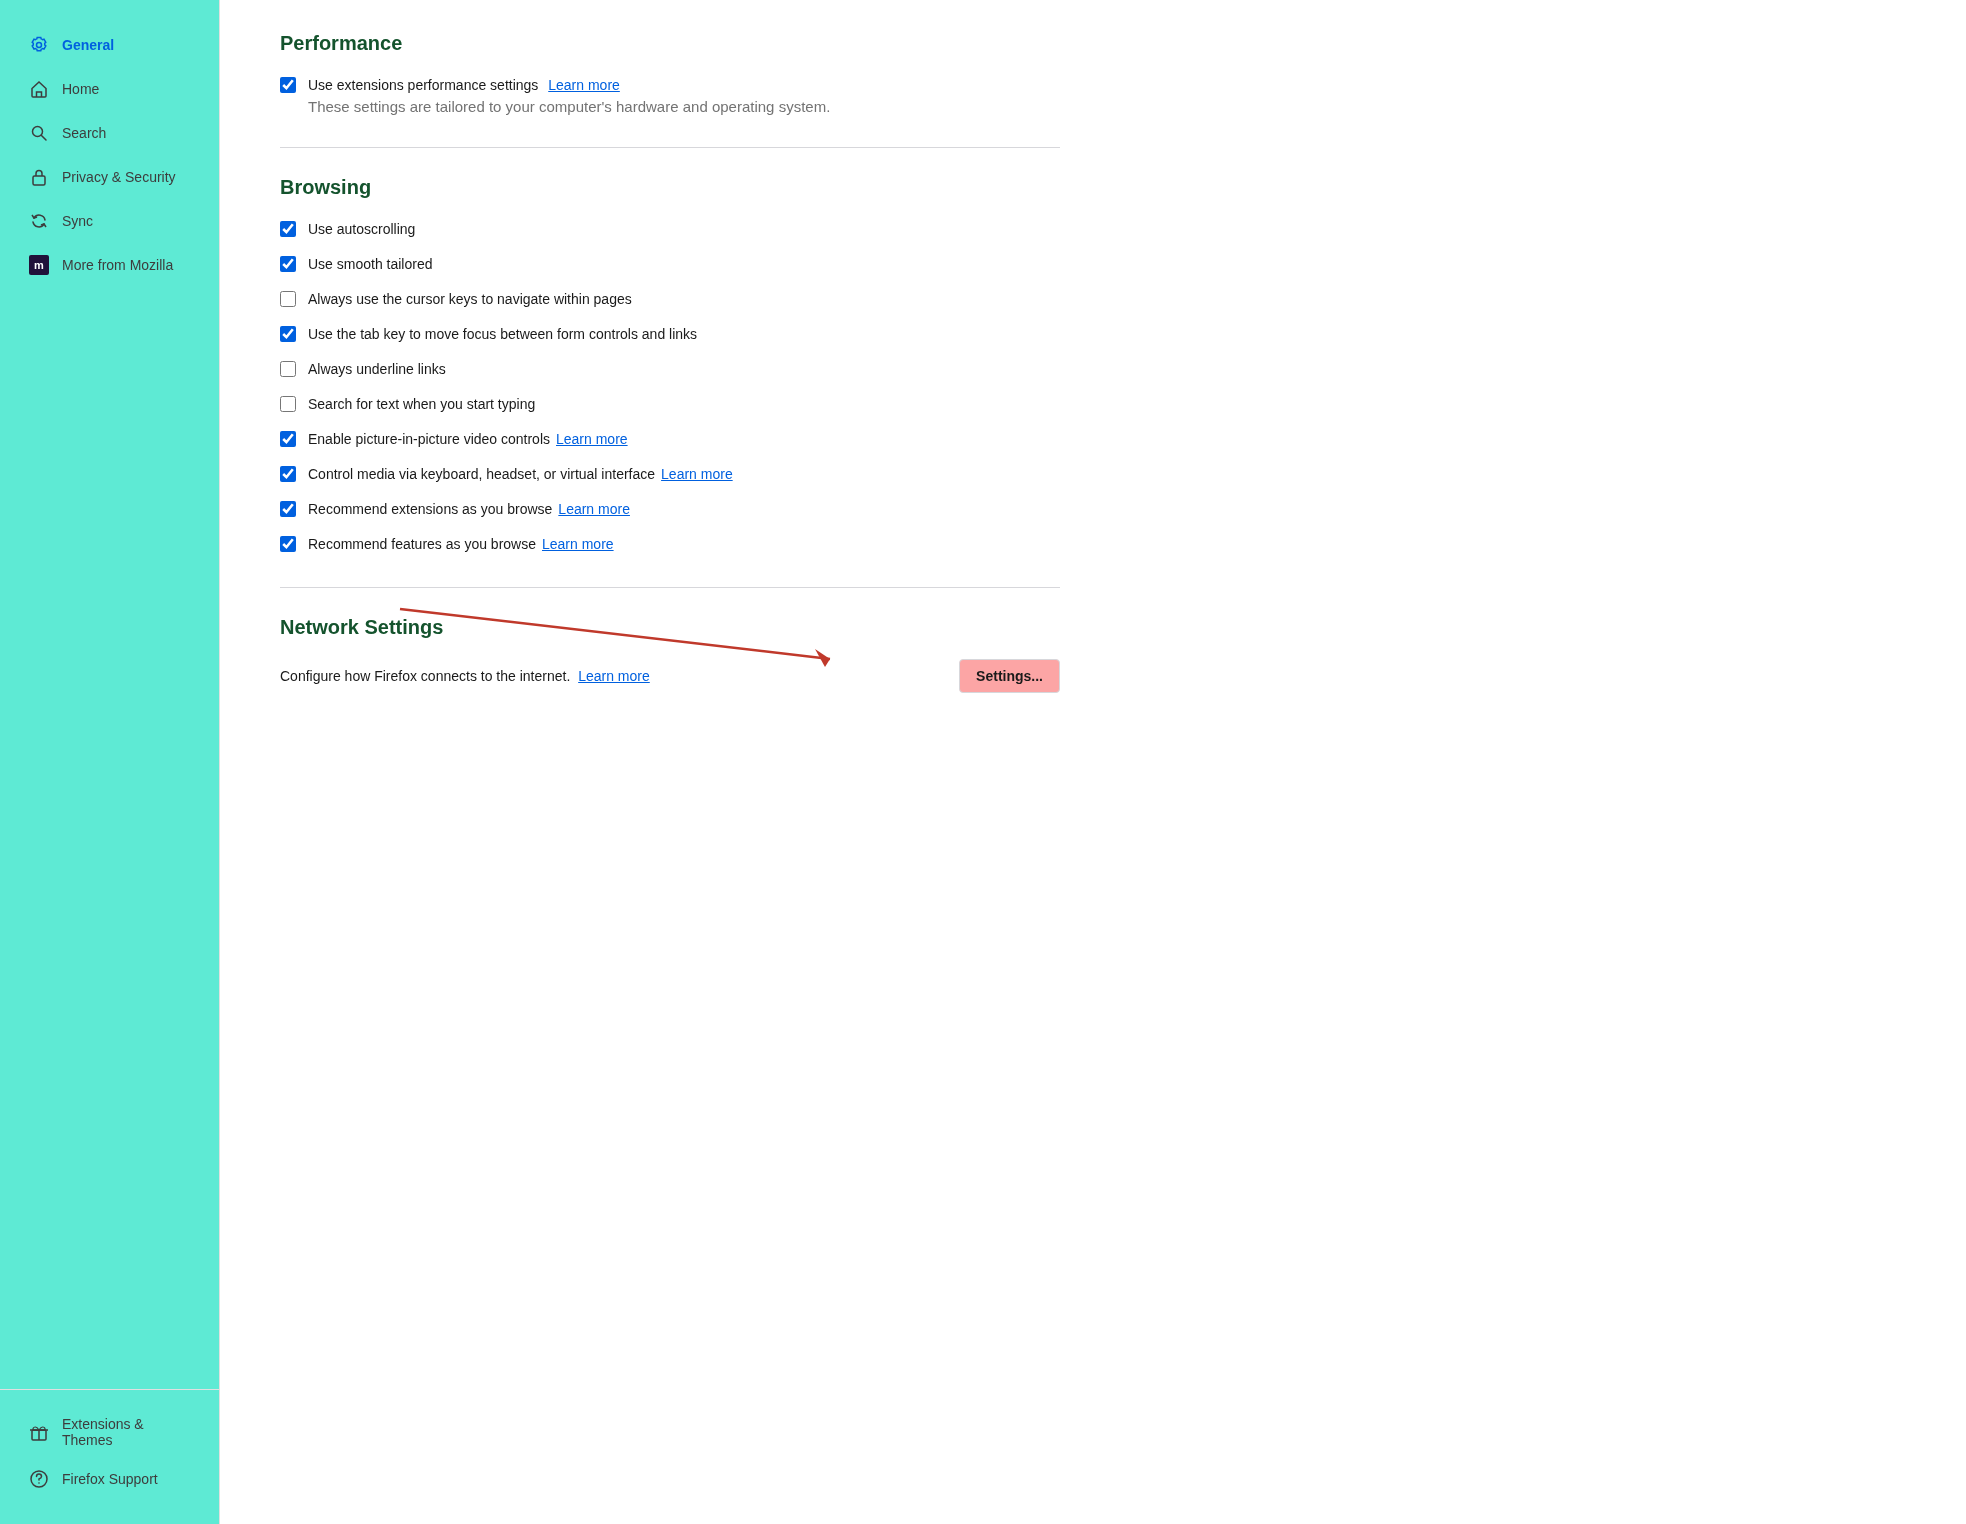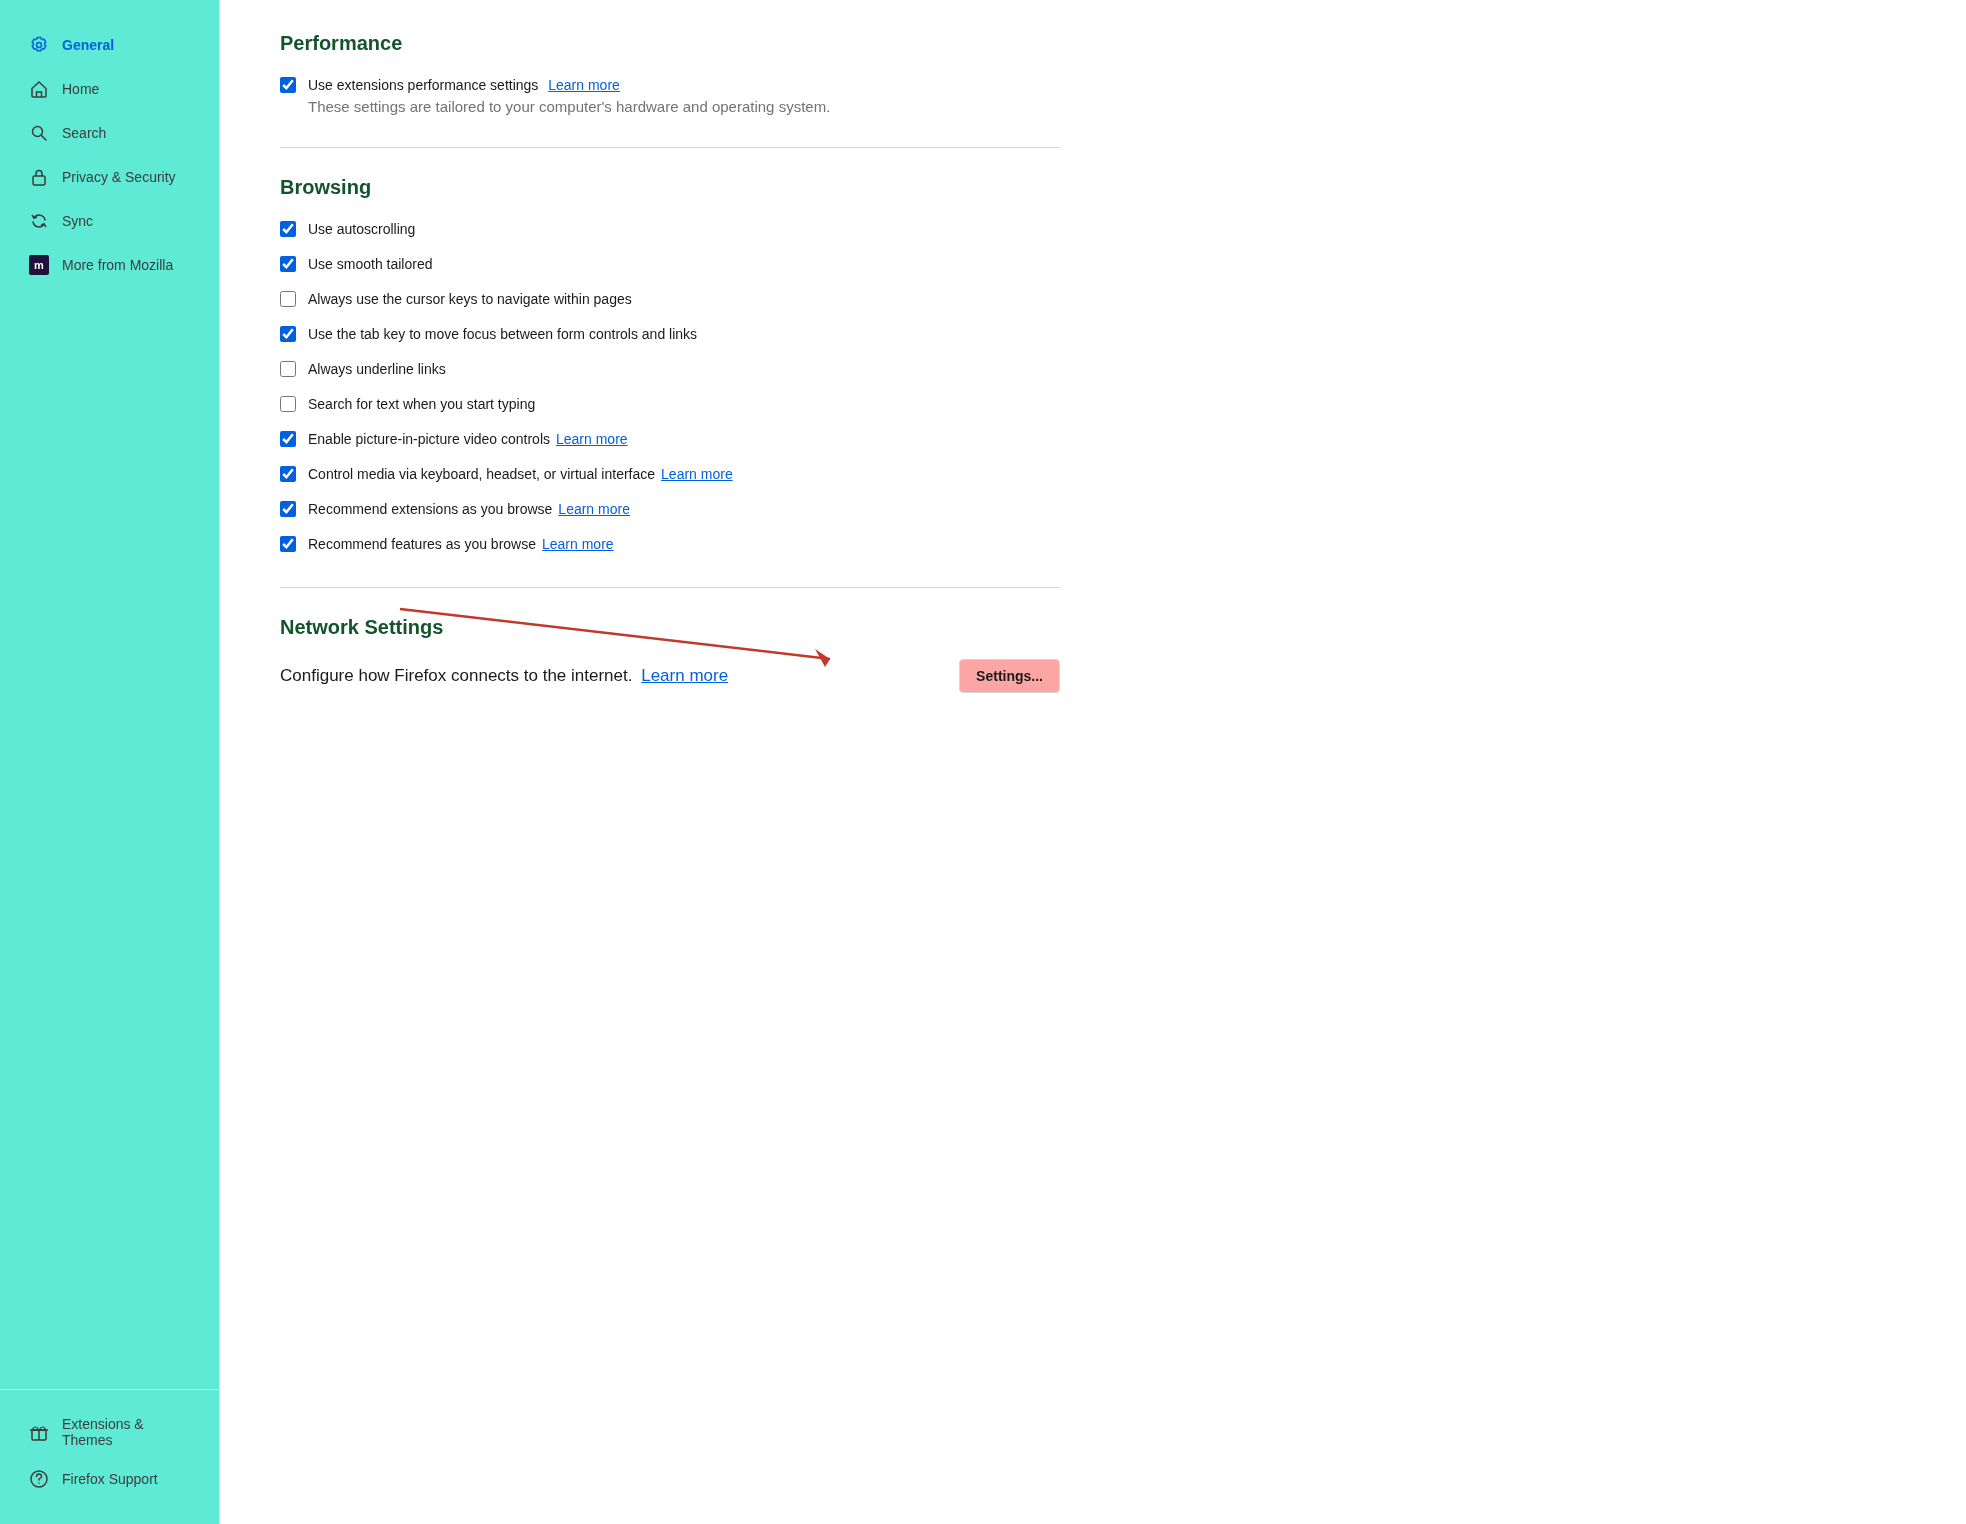--- a/index.html
+++ b/index.html
@@ -113,21 +113,21 @@
     }
 
     
     .network-row {
       display: flex;
       align-items: center;
       justify-content: space-between;
       gap: 24px;
     }
     .network-text {
-      font-size: 17px;
+      font-size: 14px;
       color: #1a1a1a;
     }
     .network-text .learn-link {
       color: #0060df;
       text-decoration: underline;
       cursor: pointer;
       margin-left: 4px;
     }
     .settings-btn {
       padding: 8px 16px;

